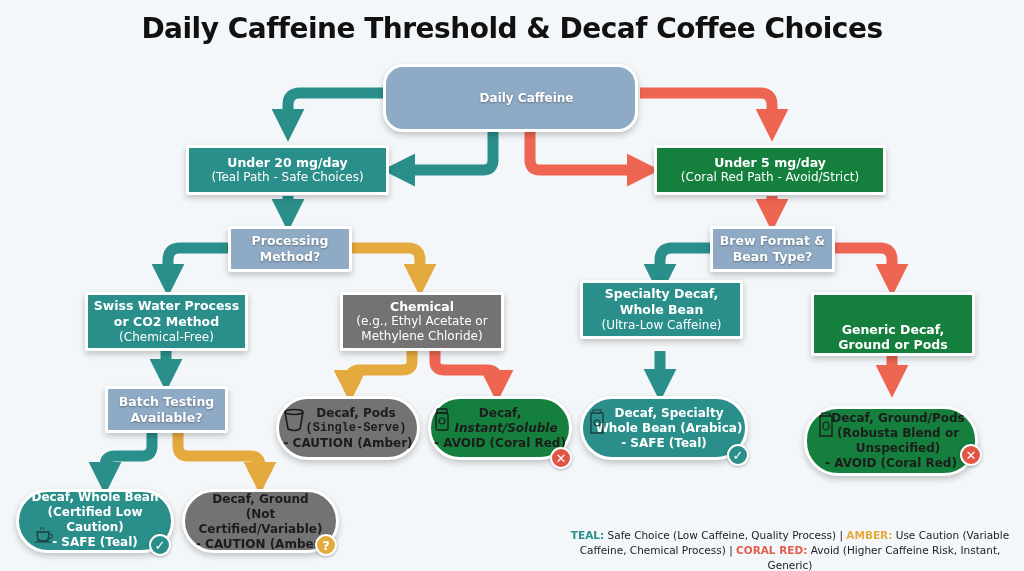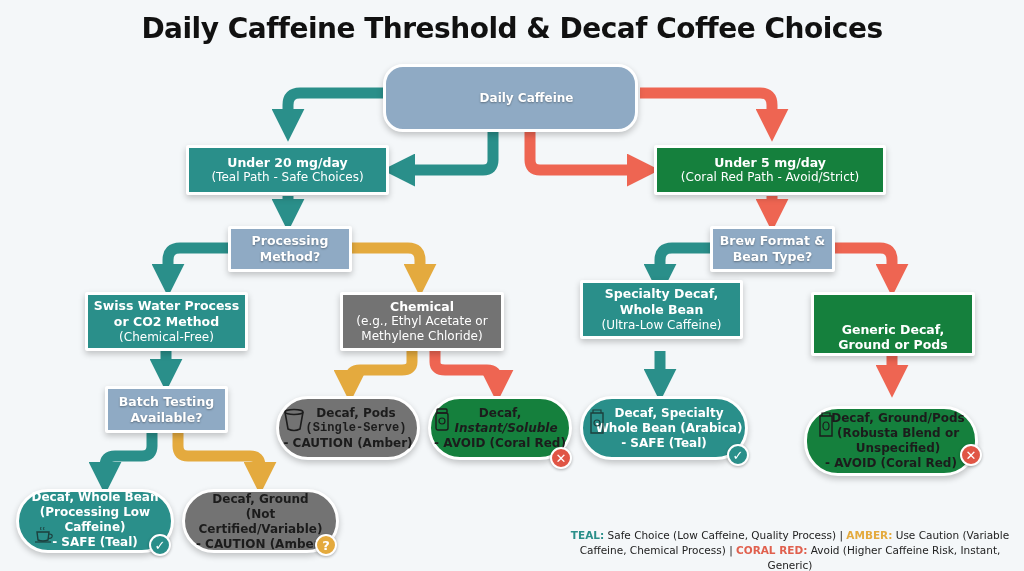--- a/index.html
+++ b/index.html
@@ -196,21 +196,21 @@
 </div>
 <svg class="icon" style="left:818px; top:412px;" width="16" height="26" viewBox="0 0 16 26">
   <path d="M2,4 L14,4 L14,24 L2,24 Z" fill="none" stroke="#1c1c1c" stroke-width="1.4"></path>
   <path d="M4,4 L4,1 L12,1 L12,4" fill="none" stroke="#1c1c1c" stroke-width="1.2"></path>
   <ellipse cx="8" cy="14" rx="3" ry="4" fill="none" stroke="#1c1c1c" stroke-width="1.2"></ellipse>
 </svg>
 <div class="badge no" style="left:960px; top:444px;">✕</div>
 
 <div class="node teal pill" style="left:16px; top:489px; width:158px; height:64px;justify-content:flex-end;">
   <span class="b">Decaf, Whole Bean</span>
-  <span class="b">(Processing Low Caffeine)</span>
+  <span class="b">(Certified Low Caution)</span>
   <span class="b">- SAFE (Teal)</span>
 </div>
 <svg class="icon" style="left:34px; top:526px;" width="22" height="18" viewBox="0 0 22 18">
   <path d="M3,6 L15,6 L14,14 Q9,16 4,14 Z" fill="none" stroke="#1c3f3d" stroke-width="1.4"></path>
   <path d="M15,8 Q19,8 18,11 Q17,13 14,12" fill="none" stroke="#1c3f3d" stroke-width="1.2"></path>
   <path d="M1,16 L17,16" stroke="#1c3f3d" stroke-width="1.2"></path>
   <path d="M7,1 Q6,3 7,4 M10,1 Q9,3 10,4" fill="none" stroke="#1c3f3d" stroke-width="1"></path>
 </svg>
 <div class="badge ok" style="left:149px; top:534px;">✓</div>
 

